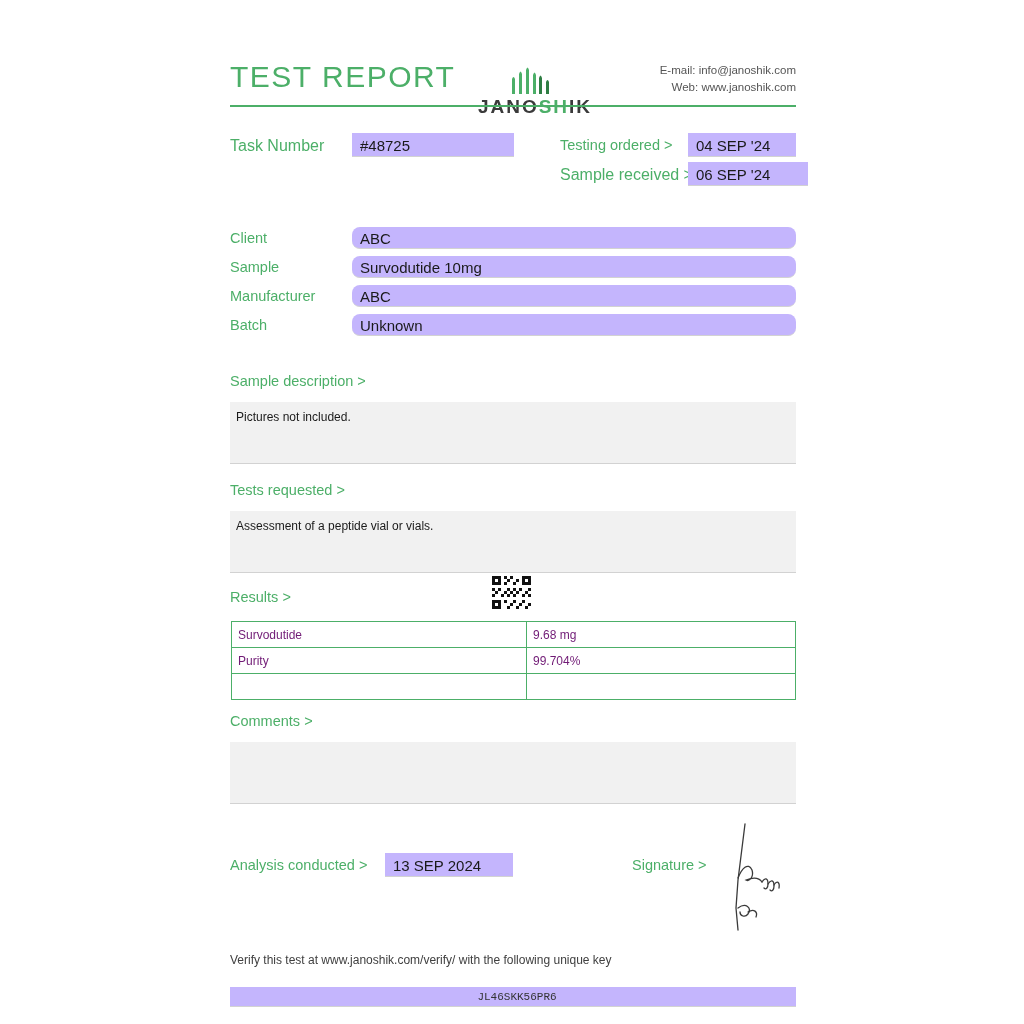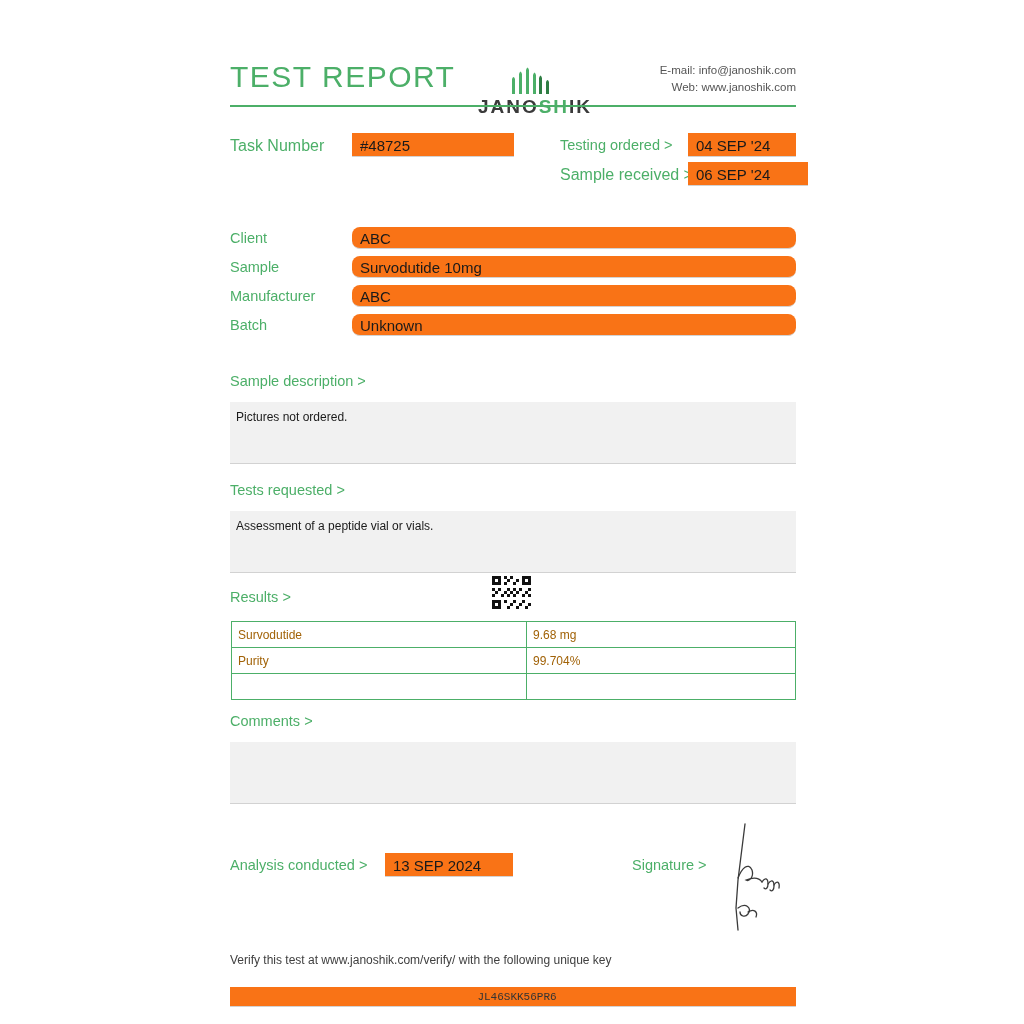--- a/index.html
+++ b/index.html
@@ -76,21 +76,21 @@
     width: 566px;
     height: 2px;
     background: #4caf68;
   }
   
   .label {
     color: #4caf68;
     font-size: 14.5px;
   }
   .fieldbox {
-    background: #f97316;
+    background: #c4b5fd;
     border-bottom: 1px solid #d2d2d2;
     font-size: 15px;
     color: #1a1a1a;
     padding: 4px 8px;
     box-sizing: border-box;
   }
   
   .task-label {
     position: absolute;
     left: 230px;
@@ -198,21 +198,21 @@
     left: 231px;
     top: 621px;
     width: 565px;
     border-collapse: collapse;
     font-size: 12px;
   }
   .results-table td {
     border: 1px solid #4caf68;
     height: 19px;
     padding: 3px 6px;
-    color: #a16207;
+    color: #701a75;
   }
   .results-table td.c1 { width: 282px; }
   
   .analysis-label {
     position: absolute;
     left: 230px;
     top: 857px;
     font-size: 14.5px;
   }
   .analysis-value {
@@ -313,21 +313,21 @@
   <div class="info-row" id="row-manu">
     <div class="label">Manufacturer</div>
     <div class="fieldbox val">ABC</div>
   </div>
   <div class="info-row" id="row-batch">
     <div class="label">Batch</div>
     <div class="fieldbox val">Unknown</div>
   </div>
 
   <div class="section-head" id="head-desc">Sample description &gt;</div>
-  <div class="section-box" id="box-desc">Pictures not ordered.</div>
+  <div class="section-box" id="box-desc">Pictures not included.</div>
 
   <div class="section-head" id="head-tests">Tests requested &gt;</div>
   <div class="section-box" id="box-tests">Assessment of a peptide vial or vials.</div>
 
   <div class="section-head" id="head-results">Results &gt;</div>
 
   <div class="qr">
     <svg width="47" height="41" viewBox="0 0 47 41">
       <rect x="0" y="0" width="47" height="41" fill="#ffffff"></rect>
       <g fill="#111111">

